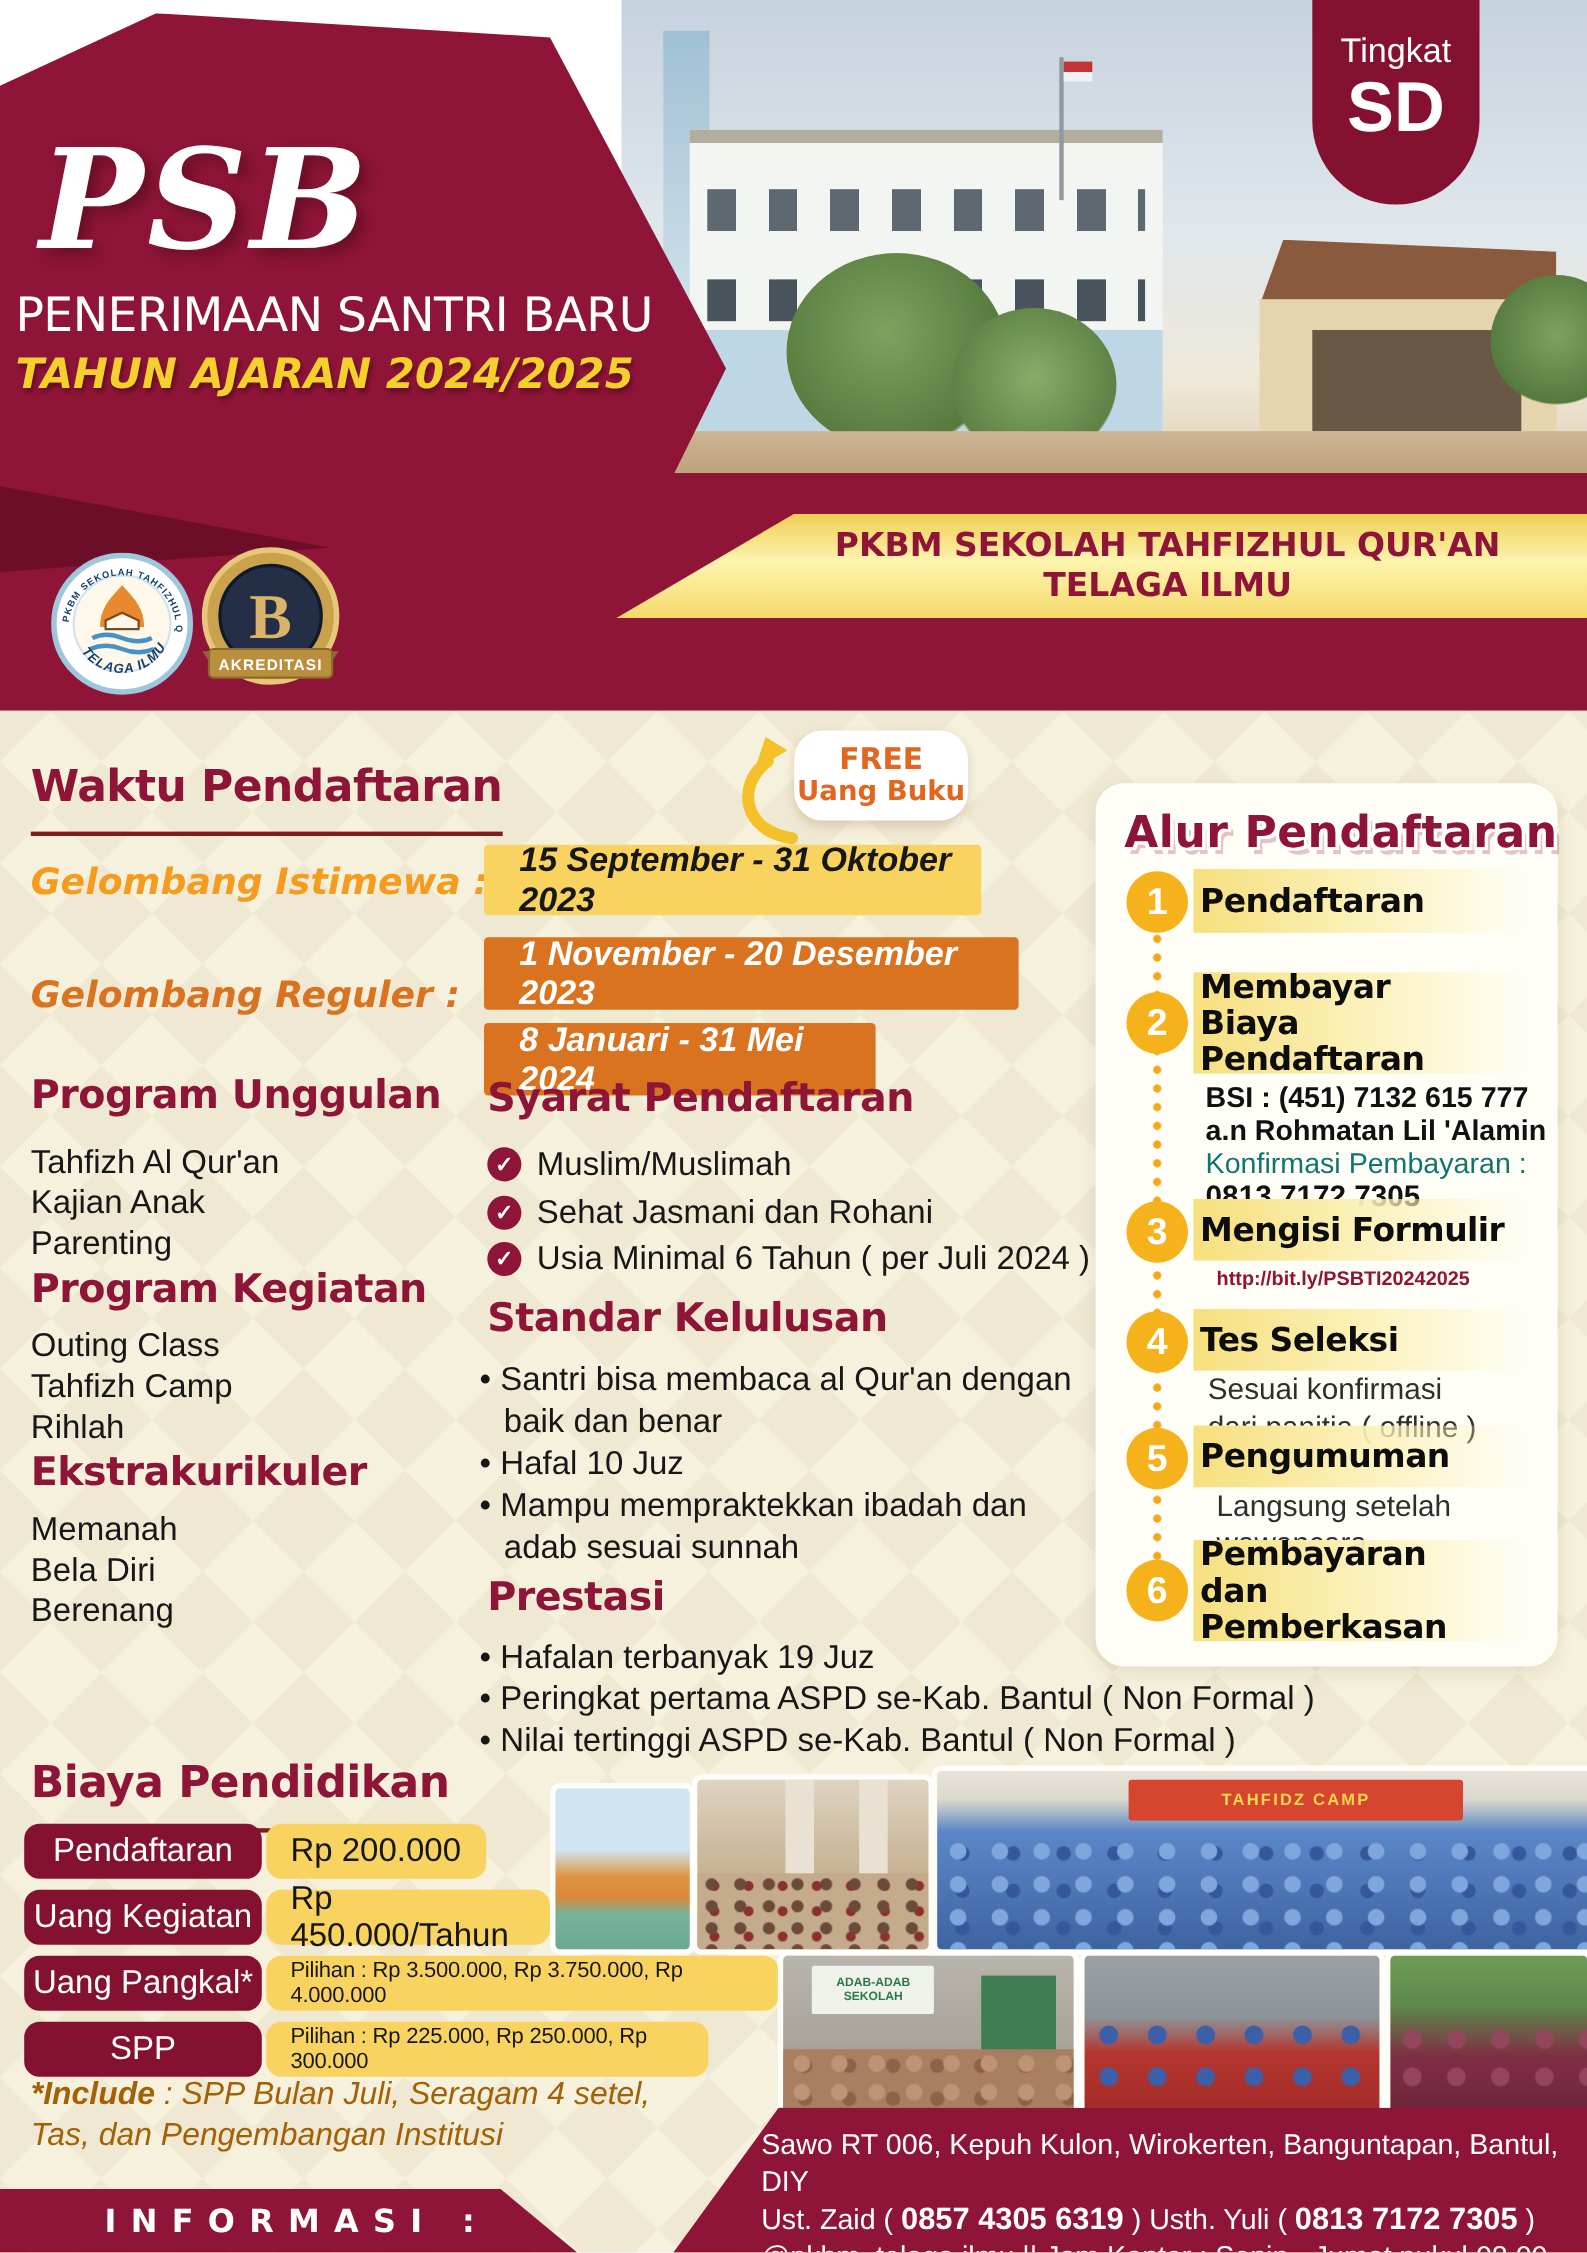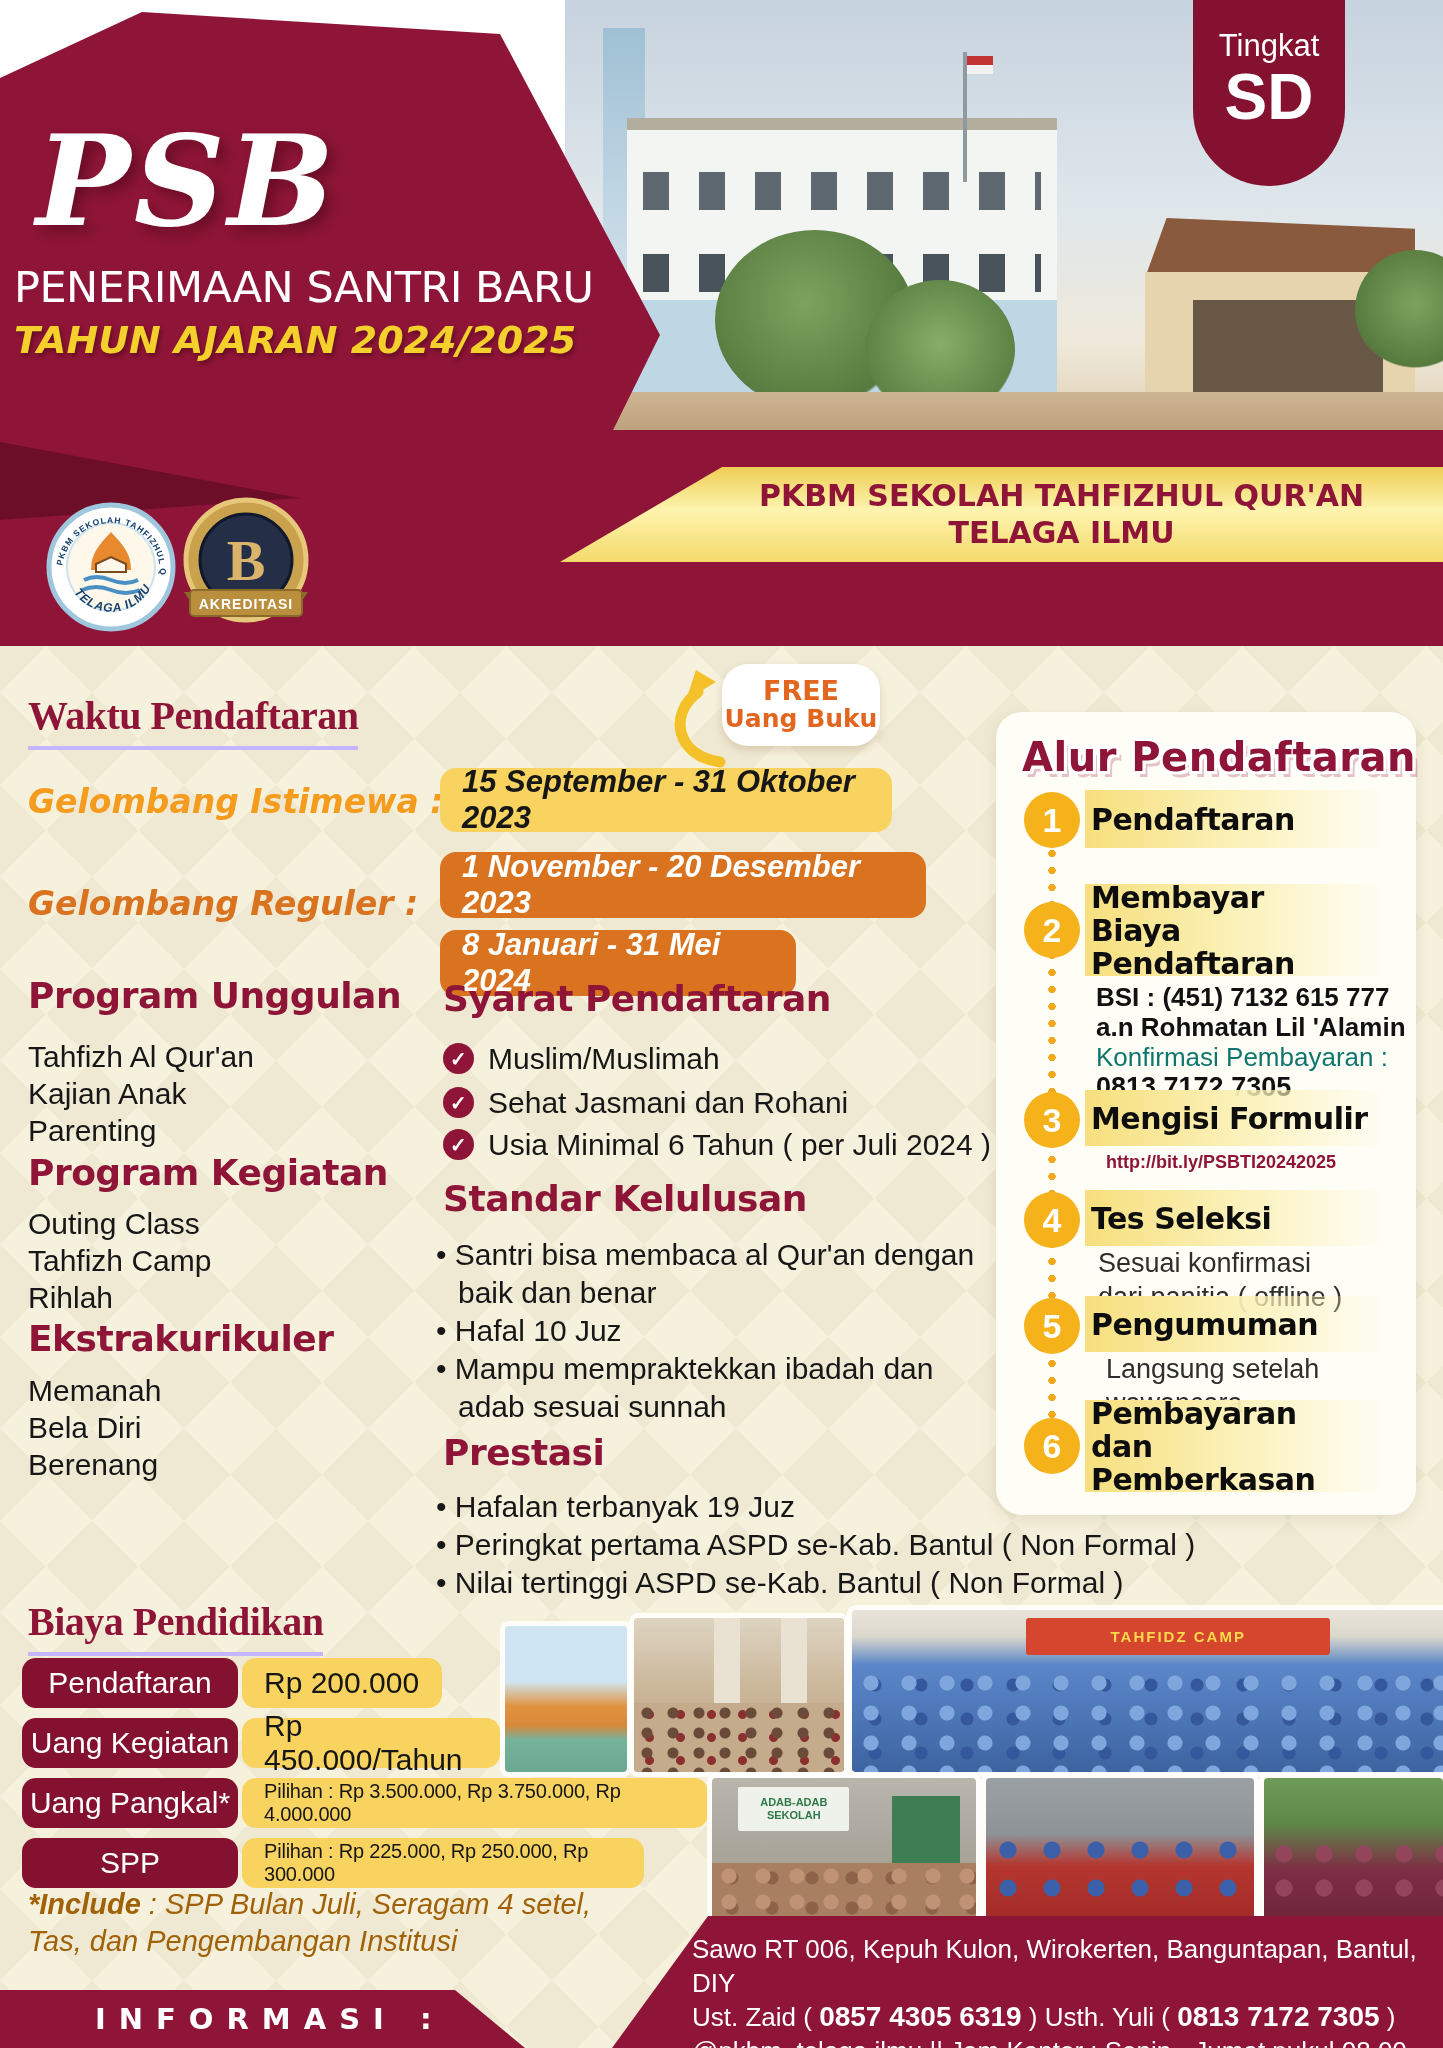--- a/index.html
+++ b/index.html
@@ -56,32 +56,32 @@
   
   #main-bg{left:0;top:646px;width:1443px;height:1402px;background-color:#f6f1dd;
     background-image:
       linear-gradient(45deg,rgba(205,193,160,.16) 25%,transparent 25%,transparent 75%,rgba(205,193,160,.16) 75%),
       linear-gradient(-45deg,rgba(205,193,160,.16) 25%,transparent 25%,transparent 75%,rgba(205,193,160,.16) 75%);
     background-size:92px 92px;}
 
   .sec-h{font-family:"DejaVu Sans",sans-serif;font-weight:bold;color:#8e1537;
     font-size:36px;letter-spacing:-.5px;}
   .sec-h.big{font-size:40px;}
-  .underlined{border-bottom:4px solid #c4b5fd;padding-bottom:7px;font-family:Liberation Serif, serif;}
+  .underlined{border-bottom:4px solid #7f1d1d;padding-bottom:18px;}
   .items{font-size:30px;color:#171717;line-height:37px;}
 
   
   #free-badge{left:722px;top:664px;width:158px;height:82px;background:#ffffff;border-radius:26px;
     box-shadow:0 4px 10px rgba(120,60,0,.18);text-align:center;color:#e2661f;
     font-family:"DejaVu Sans",sans-serif;font-weight:bold;padding-top:12px;box-sizing:border-box;}
   #free-badge .f1{font-size:27px;line-height:29px;}
   #free-badge .f2{font-size:25px;line-height:28px;}
   .wave-label{font-size:33px;font-weight:800;font-style:italic;font-family:"DejaVu Sans",sans-serif;}
-  .chip{border-radius:16px;font-style:italic;font-weight:600;display:flex;align-items:center;
-    padding-left:22px;box-sizing:border-box;}
+  .chip{border-radius:4px;font-style:italic;font-weight:600;display:flex;align-items:center;
+    padding-left:32px;box-sizing:border-box;}
   #chip1{left:440px;top:768px;width:452px;height:64px;background:#f9d35f;color:#171717;font-size:31px;}
   #chip2{left:440px;top:852px;width:486px;height:66px;background:#d9731f;color:#ffffff;font-size:31px;}
   #chip3{left:440px;top:930px;width:356px;height:66px;background:#d9731f;color:#ffffff;font-size:31px;}
 
   
   .check-row{position:absolute;display:flex;align-items:center;}
   .check-dot{width:31px;height:31px;border-radius:50%;background:#8e1537;color:#fff;
     font-size:20px;font-weight:bold;display:flex;align-items:center;justify-content:center;
     margin-right:14px;flex:0 0 31px;}
   .bullets{position:absolute;font-size:30px;color:#171717;line-height:38px;}

